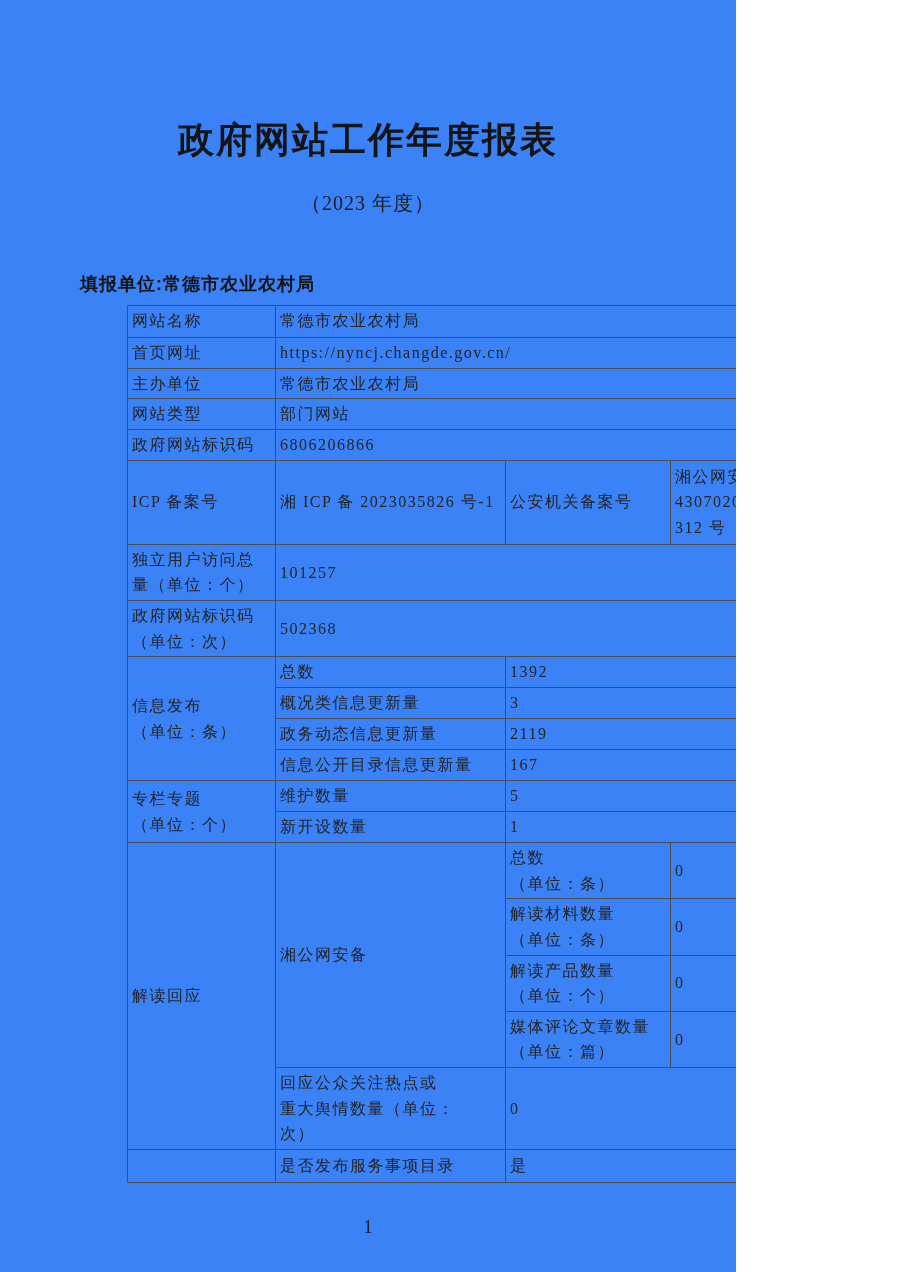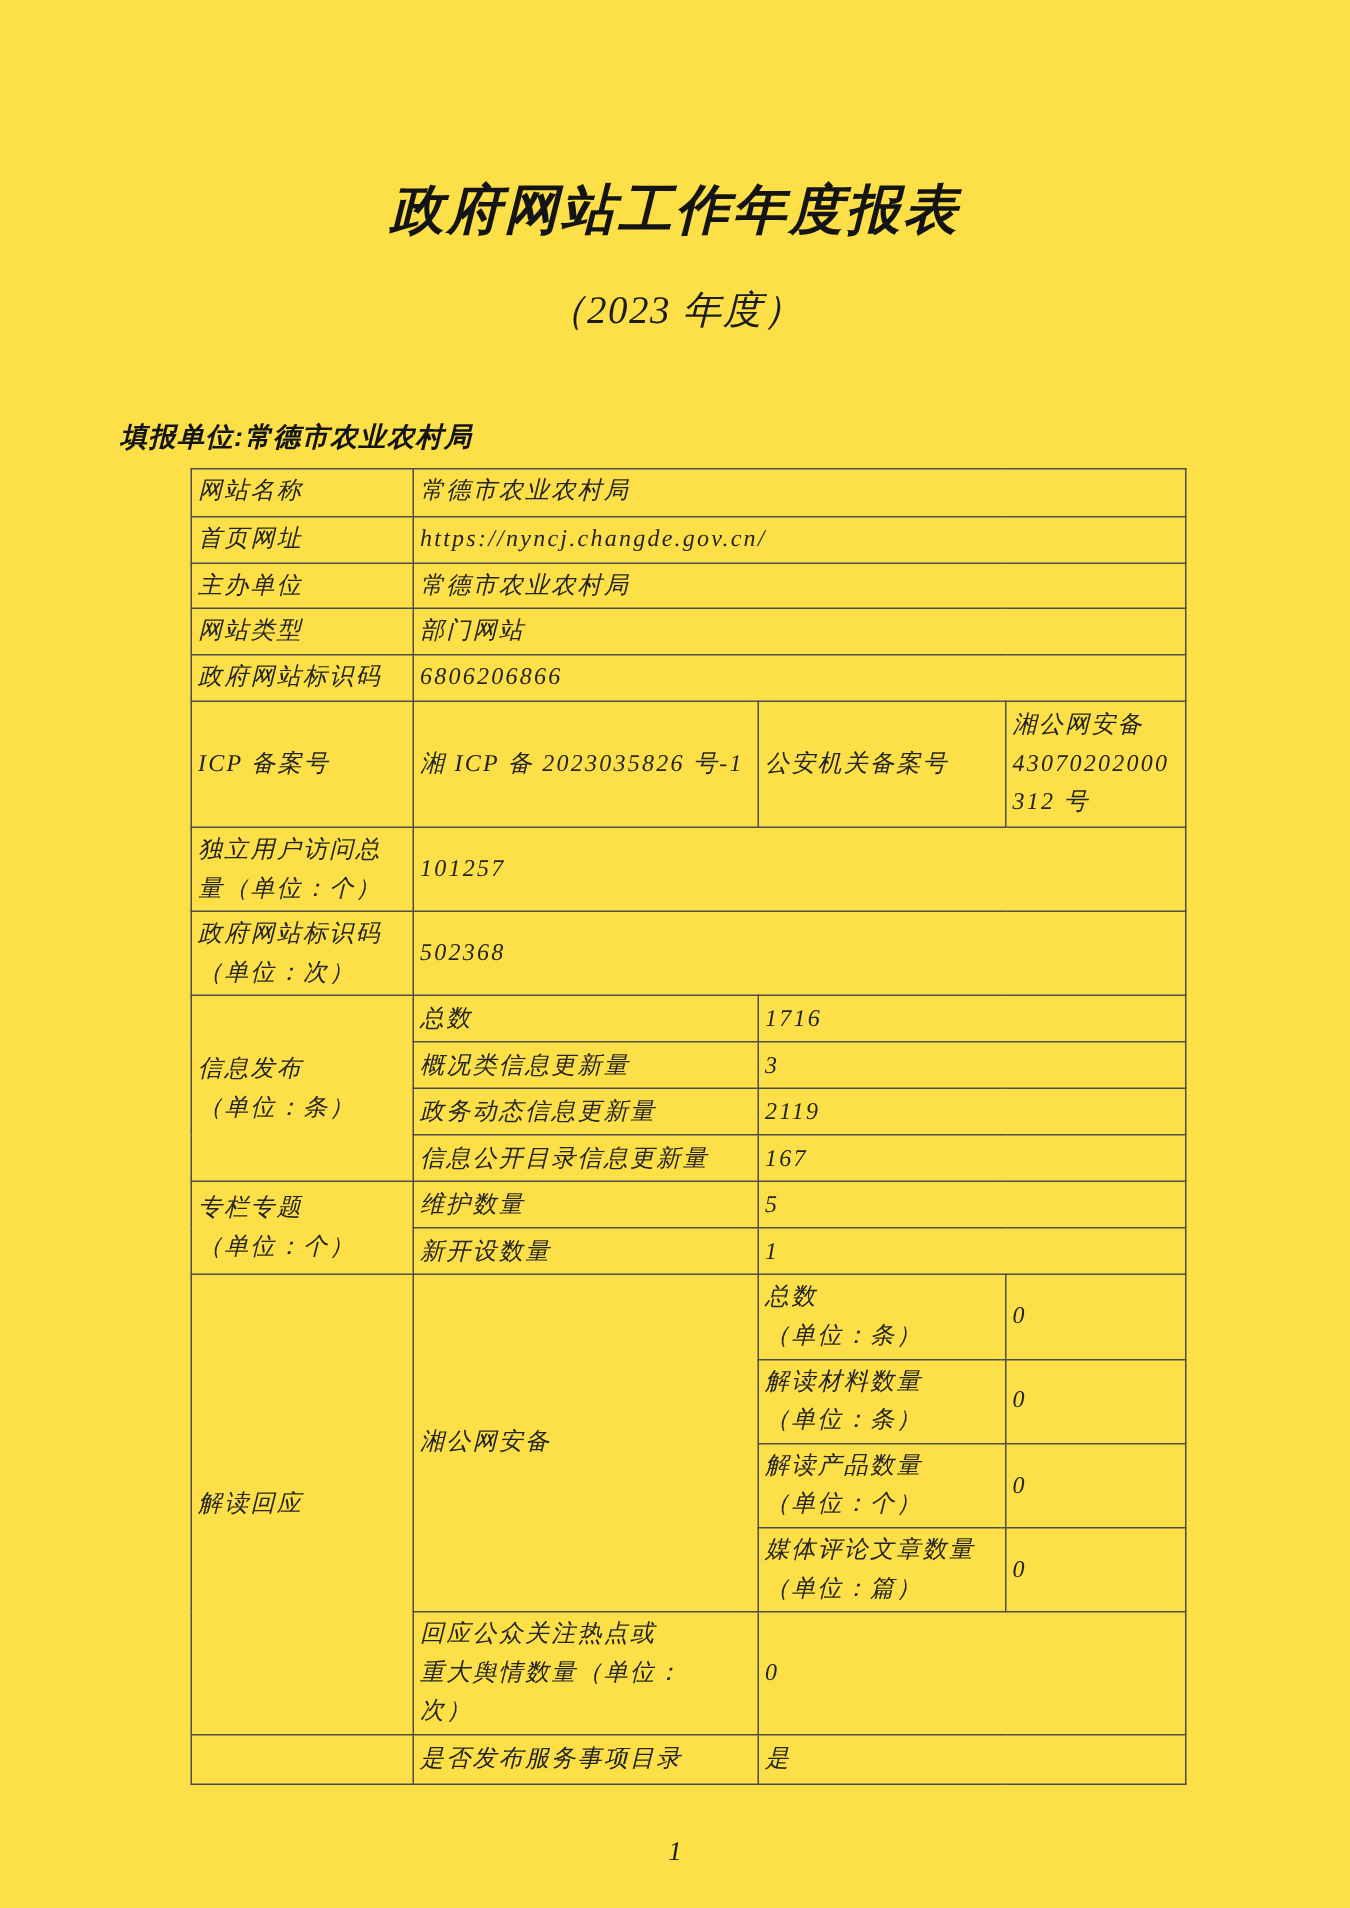--- a/index.html
+++ b/index.html
@@ -1,40 +1,39 @@
 <!DOCTYPE html>
 <html><head>
 <meta charset="utf-8">
 <style>
   html, body { margin: 0; padding: 0; background: #ffffff; }
   .page {
     position: relative;
-    width: 900px;
+    width: 736px;
     height: 1272px;
-    background: #fde047;
+    background: #3b82f6;
     font-family: "Liberation Serif", "DejaVu Serif", serif;
     color: #1c1c1c;
     overflow: hidden;
-    font-style: italic;
   }
   .title {
     margin: 0;
     padding-top: 120px;
     text-align: center;
     font-family: "Liberation Sans", "DejaVu Sans", sans-serif;
     font-weight: 700;
     font-size: 36px;
     letter-spacing: 2px;
     line-height: 1.1;
     color: #141414;
   }
   .subtitle {
     margin-top: 31px;
     text-align: center;
-    font-size: 26px;
+    font-size: 20px;
     letter-spacing: 1px;
     line-height: 1.2;
   }
   .unit-line {
     margin: 57px 0 9px 80px;
     font-family: "Liberation Sans", "DejaVu Sans", sans-serif;
     font-weight: 700;
     font-size: 18px;
     letter-spacing: 1px;
     color: #141414;
@@ -119,21 +118,21 @@
       <tr style="height:55px">
         <td>政府网站标识码
 （单位：次）</td>
         <td colspan="3">502368</td>
       </tr>
 
       <tr style="height:31px">
         <td rowspan="4">信息发布
 （单位：条）</td>
         <td>总数</td>
-        <td colspan="2">1716</td>
+        <td colspan="2">1392</td>
       </tr>
       <tr style="height:31px">
         <td>概况类信息更新量</td>
         <td colspan="2">3</td>
       </tr>
       <tr style="height:31px">
         <td>政务动态信息更新量</td>
         <td colspan="2">2119</td>
       </tr>
       <tr style="height:31px">

